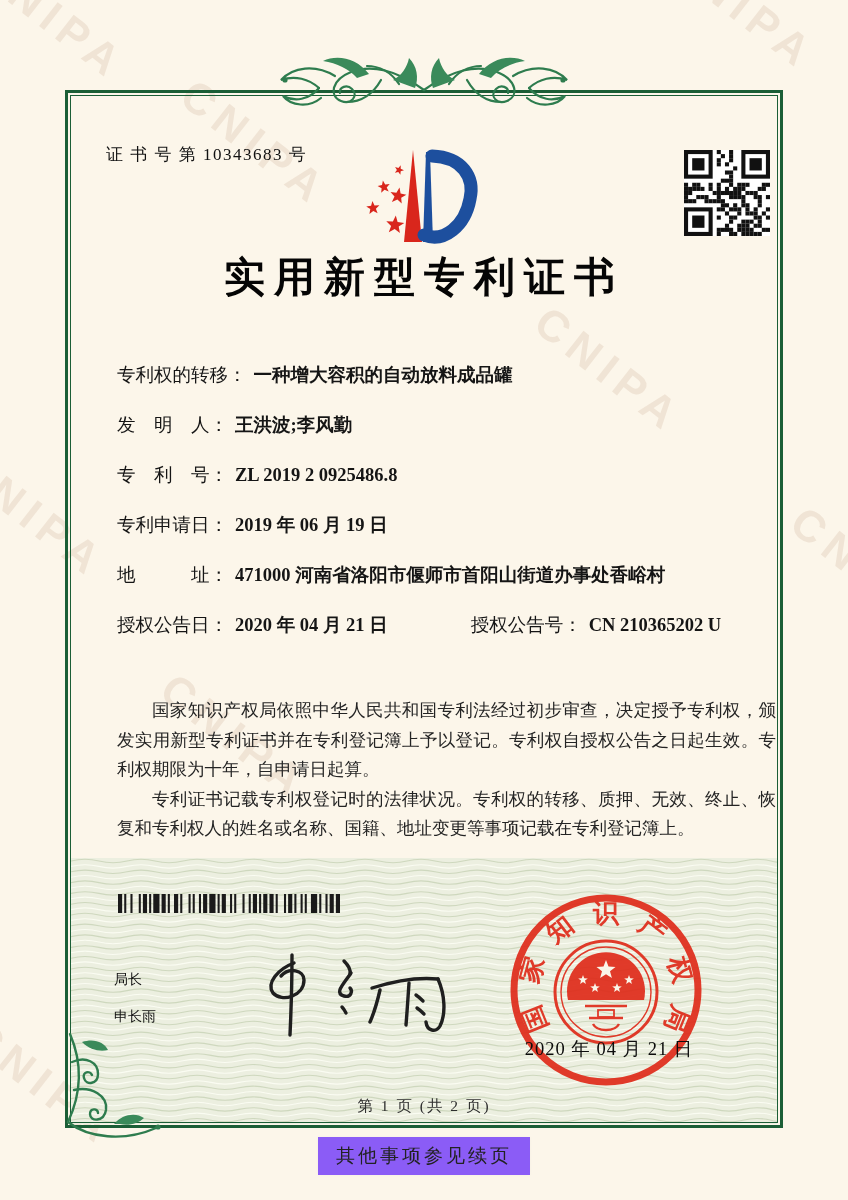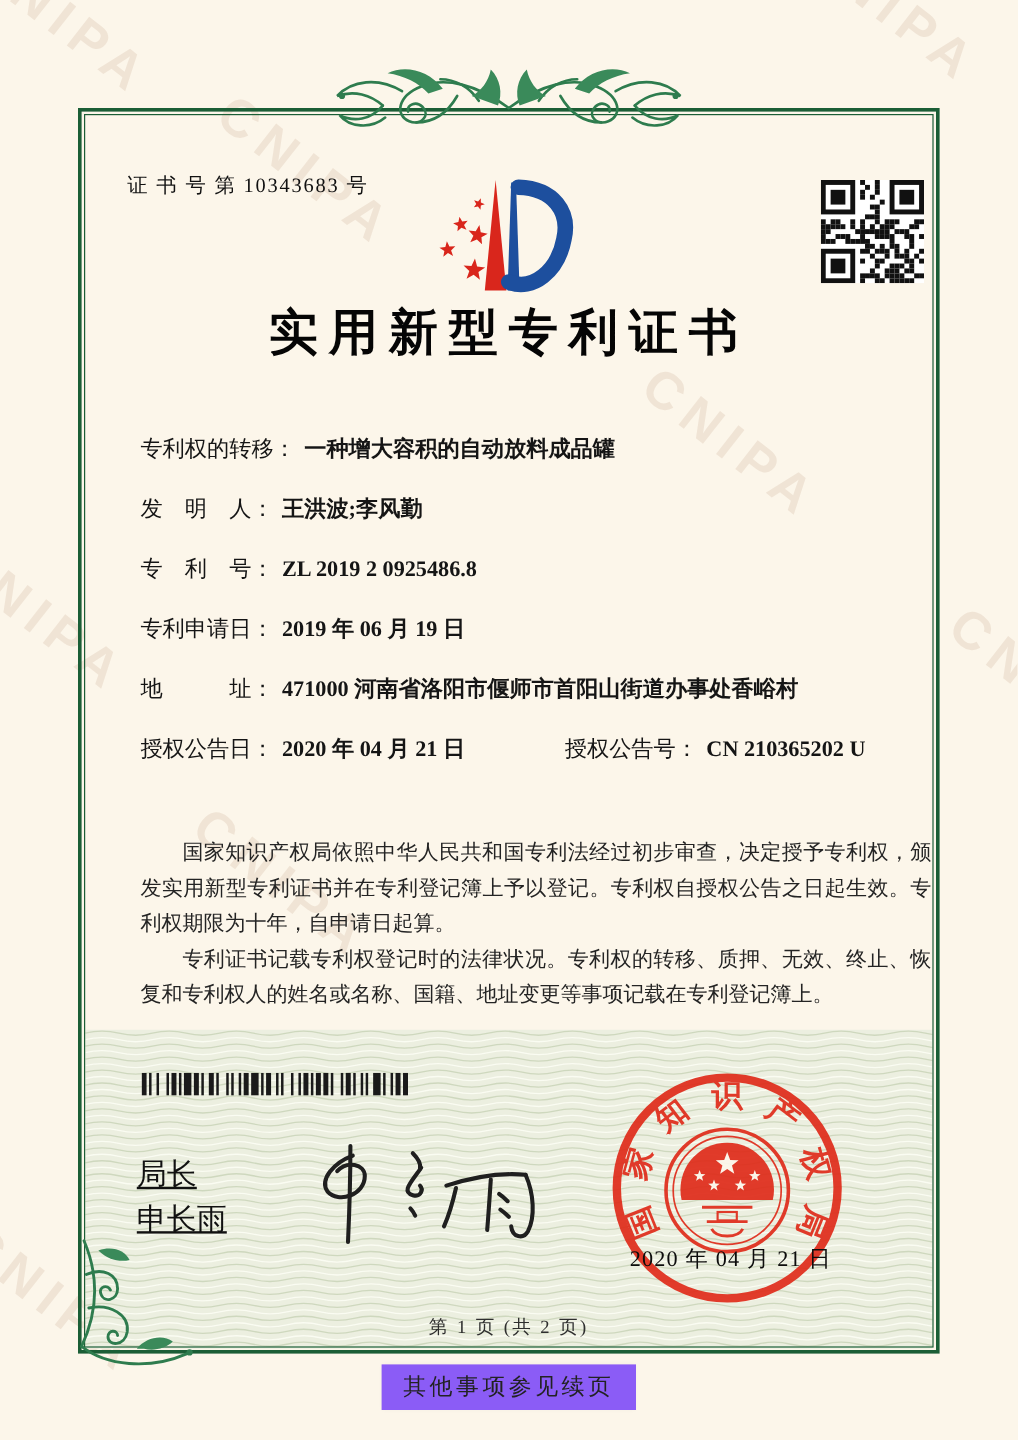--- a/index.html
+++ b/index.html
@@ -22,21 +22,21 @@
   .fields{position:absolute;left:117px;top:350px;right:76px;font-size:18.5px;}
   .frow{height:50px;line-height:50px;white-space:nowrap;}
   .frow .lbl{color:#151515;}
   .frow .val{margin-left:7px;color:#151515;font-weight:bold;}
   .frow.double{display:flex;}
   .frow.double .pair2{margin-left:83px;}
   .paras{position:absolute;left:117px;right:72px;top:696px;font-size:17.5px;
          line-height:29.5px;color:#242424;text-align:justify;}
   .paras p{margin:0;text-indent:2em;}
   .barcode{position:absolute;left:118px;top:894px;}
-  .officer{position:absolute;left:114px;top:961px;font-size:25px;line-height:37px;color:#111;text-decoration:underline;}
+  .officer{position:absolute;left:114px;top:961px;font-size:14px;line-height:37px;color:#111;}
   .sig{position:absolute;left:232px;top:933px;}
   .seal{position:absolute;left:497px;top:884px;}
   .seal-date{position:absolute;left:497px;top:1036px;width:224px;text-align:center;
              font-size:18.5px;letter-spacing:1px;color:#0c0c0c;}
   .page-info{position:absolute;left:65px;right:65px;top:1096px;text-align:center;
              font-size:15.5px;letter-spacing:2px;color:#2e2e2e;}
   .note-wrap{position:absolute;left:0;right:0;top:1137px;text-align:center;}
   .note{display:inline-block;background:#8b5cf6;padding:6px 18px;font-size:19px;
         letter-spacing:3px;color:#222;box-shadow:0 0 4px rgba(0,0,0,0.03);}
 </style>

